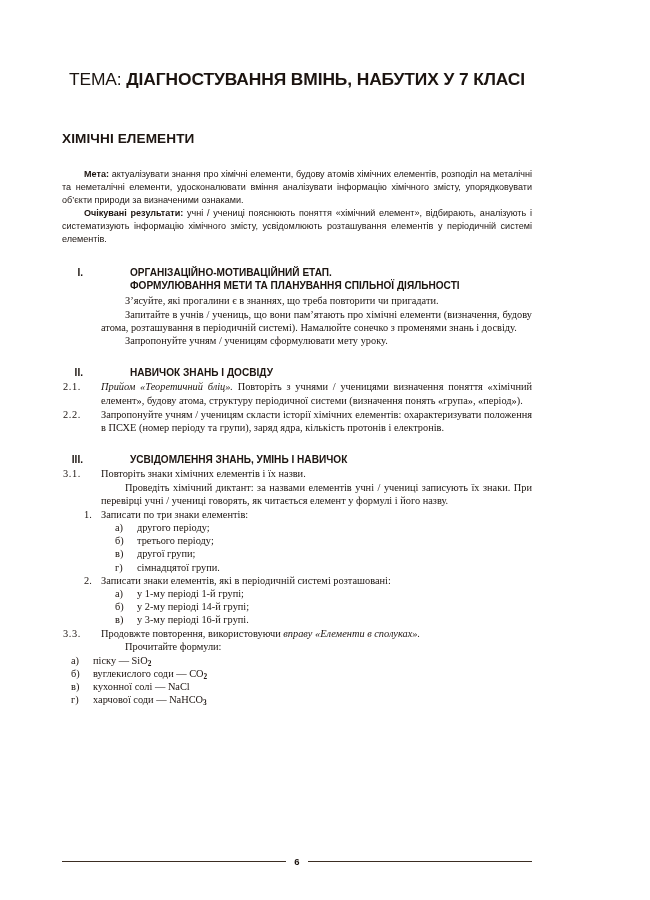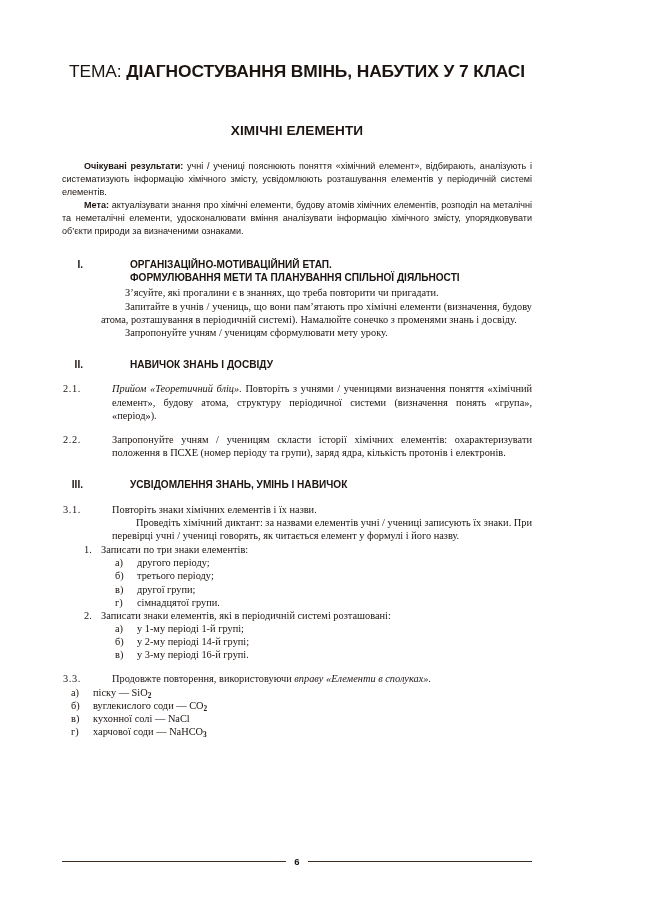--- a/index.html
+++ b/index.html
@@ -12,41 +12,41 @@
     background: #ffffff;
     font-family: "Liberation Serif", "DejaVu Serif", serif;
     color: #1c1410;
     overflow: hidden;
   }
   .page {
     position: relative;
     width: 594px;
     height: 900px;
     box-sizing: border-box;
-    padding: 4px 62px;
+    padding: 12px 62px;
   }
 
   
   .lesson-title {
     text-align: center;
     margin: 0;
     padding-top: 57px;
     font-family: "Liberation Sans", "DejaVu Sans", sans-serif;
     font-size: 17.4px;
     letter-spacing: -0.1px;
     white-space: nowrap;
   }
   .lesson-title .tema-label {
     font-weight: 400;
   }
   .lesson-title .tema-text {
     font-weight: 700;
   }
   .section-title {
-    text-align: center;
+    text-align: left;
     margin: 0;
     padding-top: 41px;
     font-family: "Liberation Sans", "DejaVu Sans", sans-serif;
     font-weight: 700;
     font-size: 13.6px;
     letter-spacing: 0.1px;
   }
 
   
   .intro {
@@ -102,22 +102,21 @@
     padding-left: 39px;
   }
   .para-block p {
     margin: 0;
     text-indent: 24px;
   }
 
   
   .item {
     display: flex;
-    margin-top: 11px;
-    gap: 11px;
+    margin-top: 1px;
   }
   .item .key {
     width: 39px;
     flex: 0 0 39px;
     box-sizing: border-box;
     padding-left: 1px;
     letter-spacing: 0.6px;
   }
   .item .txt {
     flex: 1;
@@ -194,22 +193,22 @@
 <div class="page">
 
   <h1 class="lesson-title">
     <span class="tema-label">ТЕМА:</span>
     <span class="tema-text">ДІАГНОСТУВАННЯ ВМІНЬ, НАБУТИХ У 7 КЛАСІ</span>
   </h1>
 
   <h2 class="section-title">ХІМІЧНІ ЕЛЕМЕНТИ</h2>
 
   <div class="intro">
+    <p><b>Мета:</b><span> актуалізувати знання про хімічні елементи, будову атомів хімічних елементів, розподіл на металічні та неметалічні елементи, удосконалювати вміння аналізувати інформацію хімічного змісту, упорядковувати об’єкти природи за визначеними ознаками.</span></p>
     <p><b>Очікувані результати:</b><span> учні / учениці пояснюють поняття «хімічний елемент», відбирають, аналізують і систематизують інформацію хімічного змісту, усвідомлюють розташування елементів у періодичній системі елементів.</span></p>
-    <p><b>Мета:</b><span> актуалізувати знання про хімічні елементи, будову атомів хімічних елементів, розподіл на металічні та неметалічні елементи, удосконалювати вміння аналізувати інформацію хімічного змісту, упорядковувати об’єкти природи за визначеними ознаками.</span></p>
   </div>
 
 
   <div class="stage">
     <span class="num">I.</span>
     <span class="body">
       <span>ОРГАНІЗАЦІЙНО-МОТИВАЦІЙНИЙ ЕТАП.</span><br>
       <span>ФОРМУЛЮВАННЯ МЕТИ ТА ПЛАНУВАННЯ СПІЛЬНОЇ ДІЯЛЬНОСТІ</span>
     </span>
   </div>
@@ -295,20 +294,21 @@
           <span class="txt">у 3-му періоді 16-й групі.</span>
         </div>
       </div>
 
     </div>
 
     <div class="item">
       <span class="key">3.3.</span>
       <span class="txt">
         <p><span>Продовжте повторення, використовуючи </span><i>вправу «Елементи в сполуках».</i></p>
+        <p class="ind">Прочитайте формули:</p>
       </span>
     </div>
 
     <div class="letter-list formula-list">
       <div class="letter-item">
         <span class="key">а)</span>
         <span class="txt"><span>піску — SiO</span><sub>2</sub></span>
       </div>
       <div class="letter-item">
         <span class="key">б)</span>

